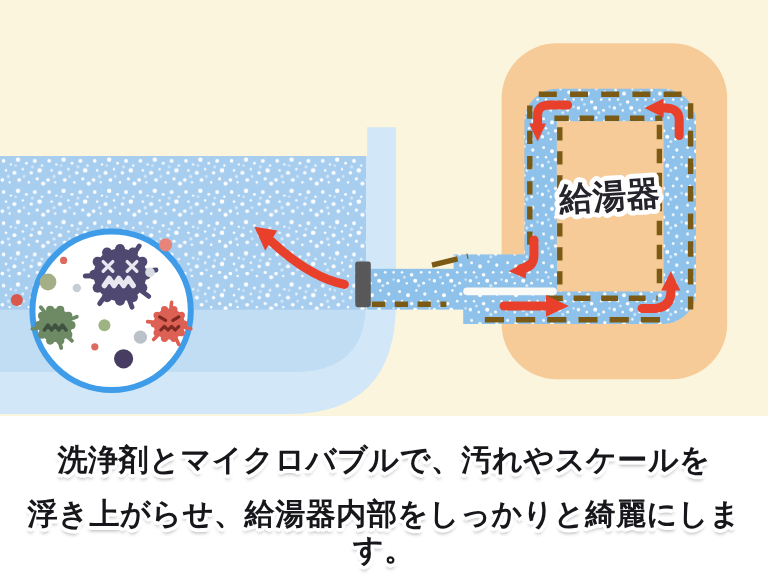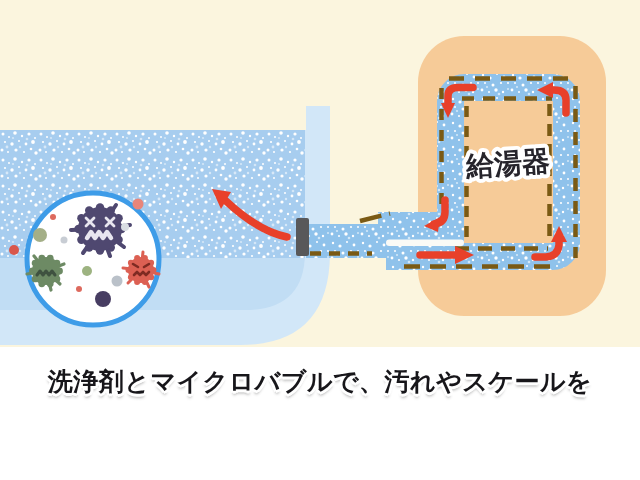--- a/index.html
+++ b/index.html
@@ -1,21 +1,21 @@
 <!DOCTYPE html>
 <html><head>
 <meta charset="utf-8">
 <style>
   html,body{margin:0;padding:0;background:#ffffff;}
   .stage{position:relative;width:640px;height:480px;overflow:hidden;background:#ffffff;
          font-family:"DejaVu Sans",sans-serif;}
   .stage svg{position:absolute;left:0;top:0;}
   .caption{position:absolute;left:0;right:0;text-align:center;font-weight:800;
            font-size:25px;line-height:1.2;color:#17161a;letter-spacing:.5px;
-           font-family:Liberation Mono, monospace;
+           font-family:Liberation Sans, sans-serif;
            text-shadow:3px 0 0 #fff,-3px 0 0 #fff,0 3px 0 #fff,0 -3px 0 #fff,
                        2px 2px 0 #fff,-2px 2px 0 #fff,2px -2px 0 #fff,-2px -2px 0 #fff,
                        0 4px 3px rgba(70,70,70,.45);}
   .caption.l1{top:369px;}
   .caption.l2{top:414px;}
 </style>
 </head>
 <body>
 
 <div class="stage">
@@ -233,13 +233,14 @@
       <circle cx="125" cy="227" r="4" fill="#D9DDE3"></circle>
       <circle cx="64" cy="240" r="3.5" fill="#C8CDD4"></circle>
       <circle cx="53" cy="217" r="3" fill="#DD6A5E"></circle>
     </g>
   </g>
 
   <text x="508" y="173" text-anchor="middle" font-size="28" font-weight="bold" font-family="DejaVu Sans, sans-serif" fill="#26242B" stroke="#FFFFFF" stroke-width="8" paint-order="stroke" stroke-linejoin="round" transform="rotate(-4 508 164)">給湯器</text>
 </svg>
 
 <div class="caption l1">洗浄剤とマイクロバブルで、汚れやスケールを</div>
+<div class="caption l2">浮き上がらせ、給湯器内部をしっかりと綺麗にします。</div>
 </div>
 
 </body></html>

